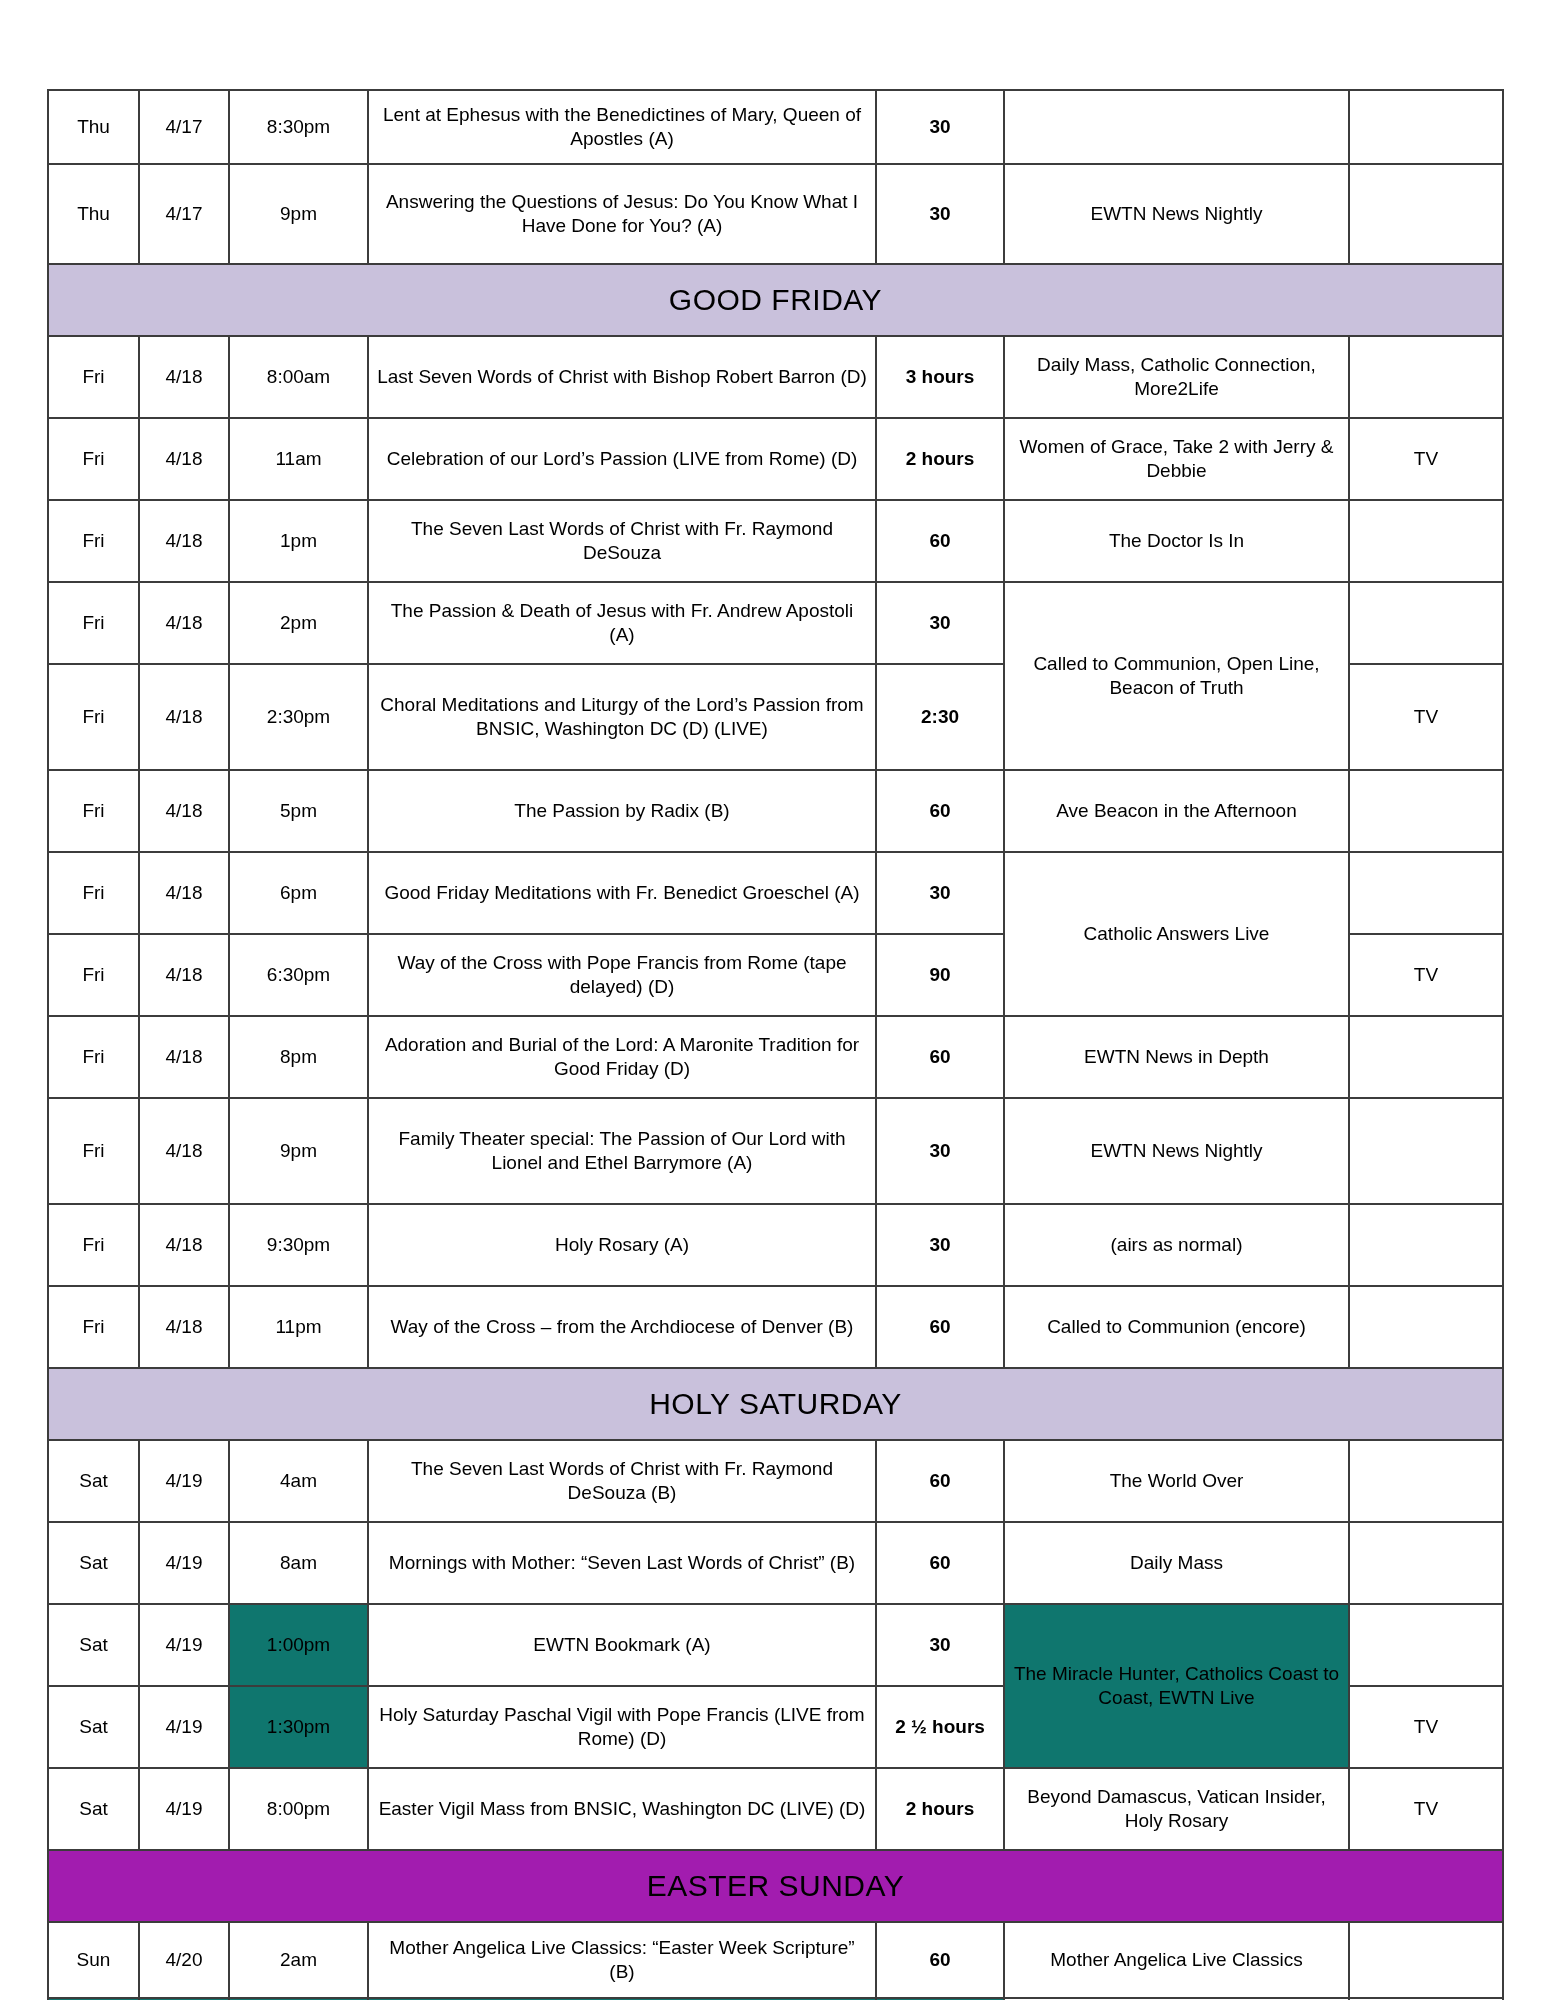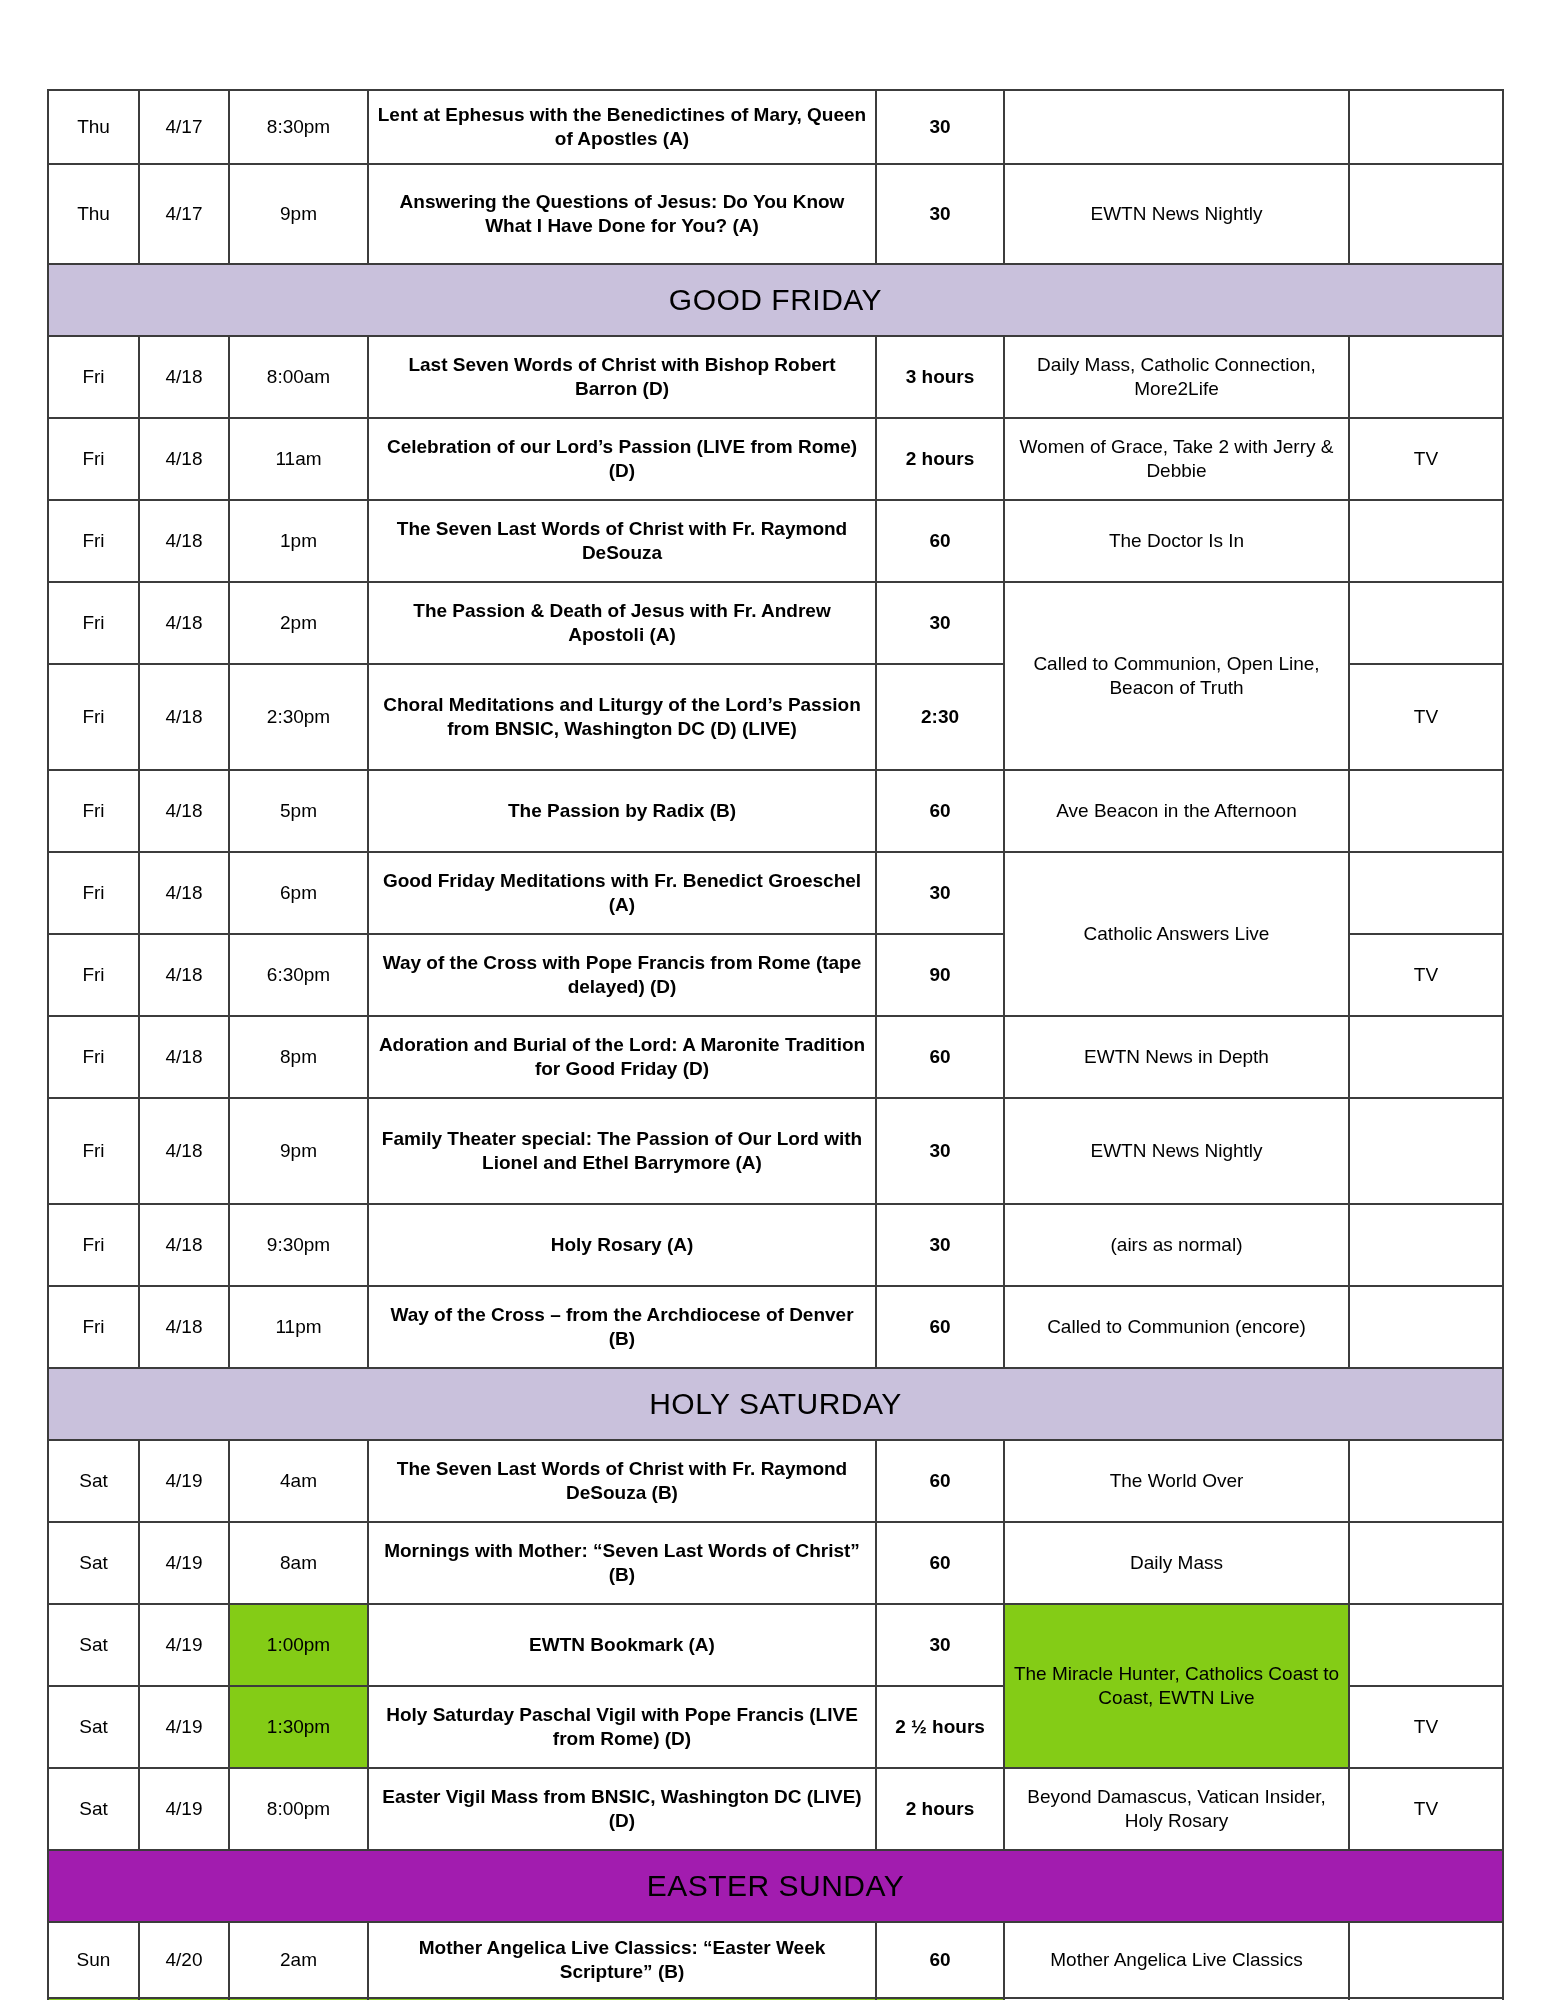--- a/index.html
+++ b/index.html
@@ -23,36 +23,36 @@
   table.sched td {
     border: 2px solid #3c3c3c;
     text-align: center;
     vertical-align: middle;
     font-size: 19px;
     line-height: 1.28;
     padding: 4px 8px;
     overflow: hidden;
   }
   td.day   { font-weight: normal; }
-  td.title { font-weight: bold; }
+  td.title { font-weight: normal; }
   td.dur   { padding: 4px 22px; font-weight: bold; }
   tr.rA td { height: 64px; }
   tr.rB td { height: 90px; }
   tr.r2 td { height: 72px; }
   tr.r3 td { height: 96px; }
   tr.rS td { height: 66px; }
   tr.band td {
     height: 58px;
     font-size: 30px;
     letter-spacing: 0.5px;
     padding: 6px;
   }
   tr.bandp td { background: #c9c1dc; }
   tr.bandb td { background: #a21caf; }
-  .yl { background: #84cc16; margin-top: 27px; }
+  .yl { background: #0f766e; margin-top: 27px; }
 </style>
 </head>
 <body>
 
 <div class="page">
   <table class="sched">
     <colgroup>
       <col style="width:91px">
         <col style="width:90px">
         <col style="width:139px">

